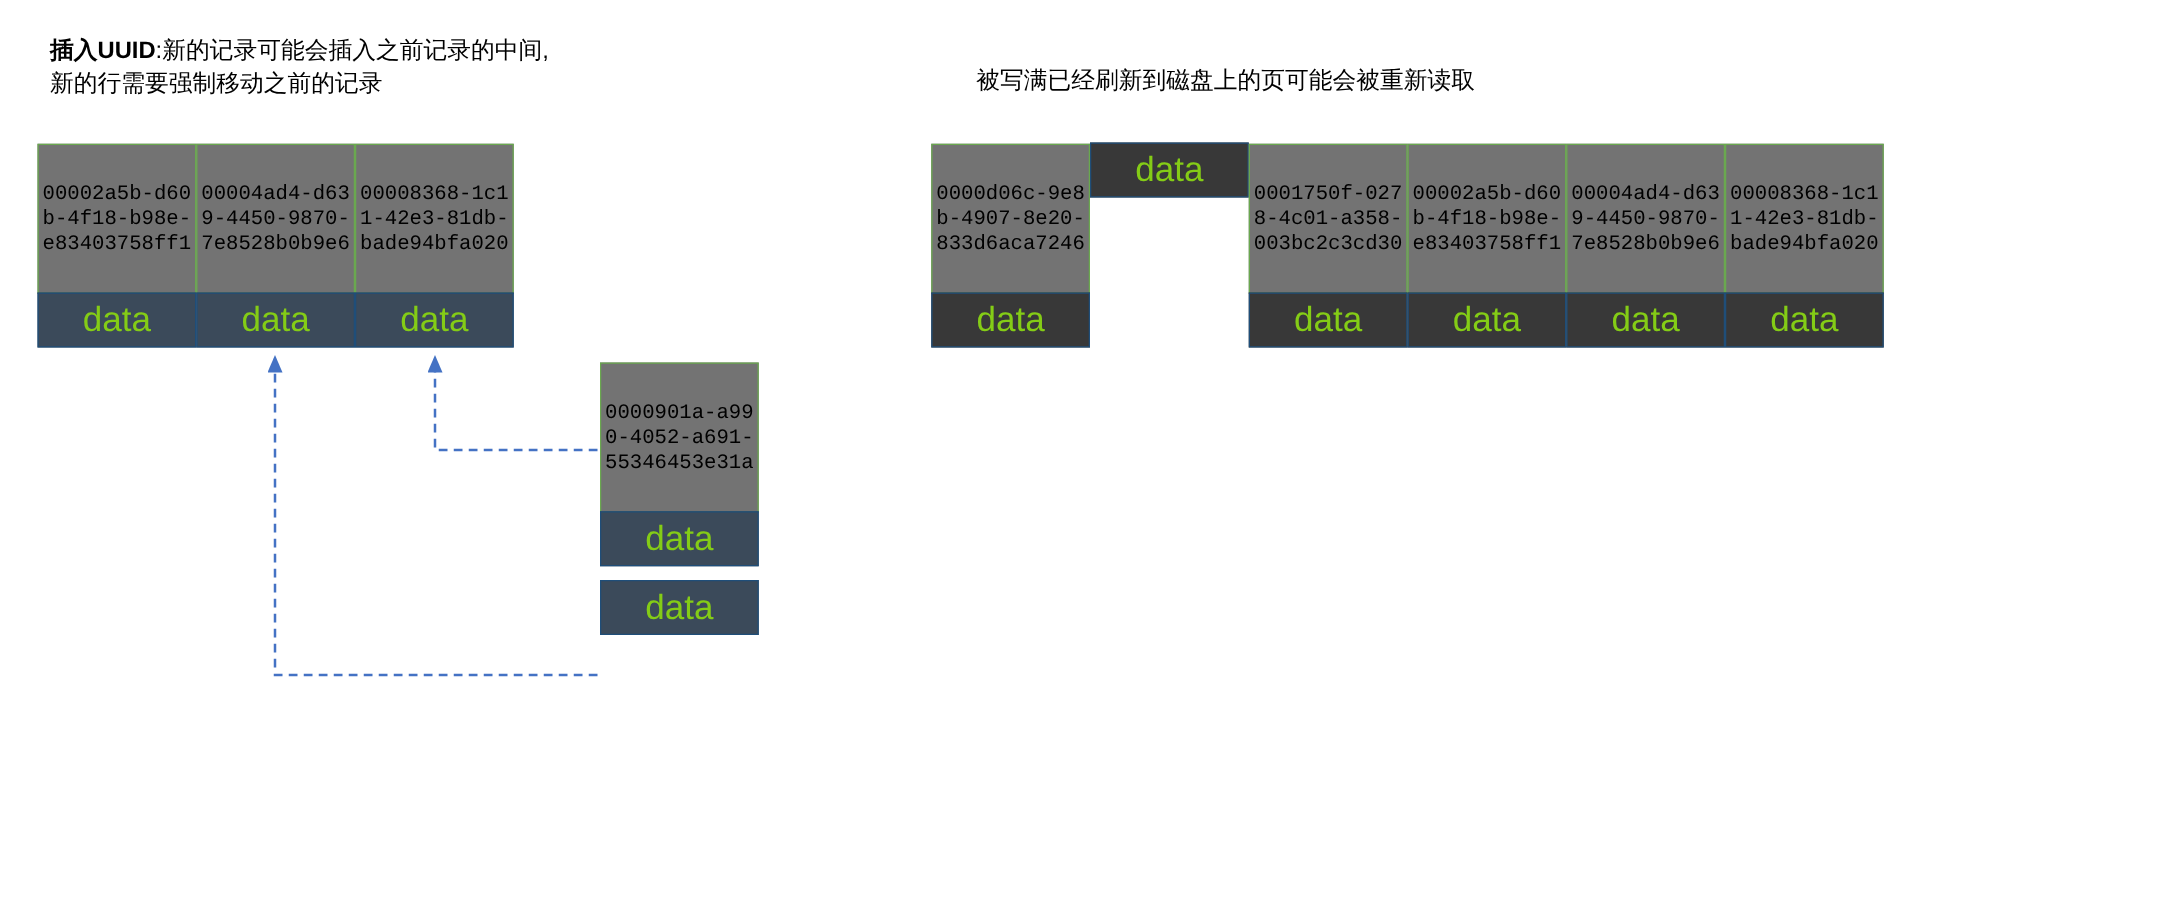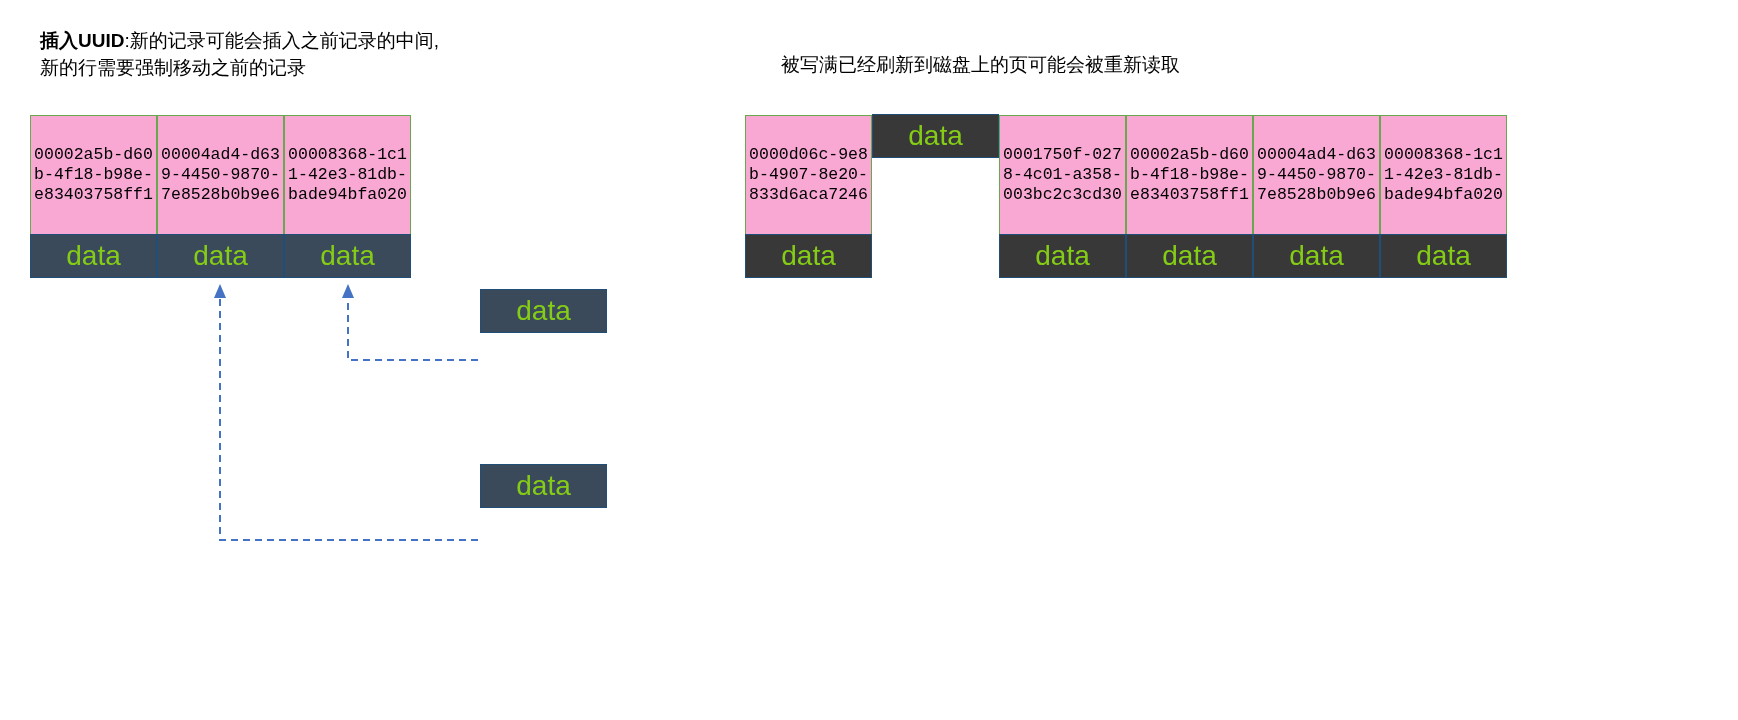--- a/index.html
+++ b/index.html
@@ -23,21 +23,21 @@
     position: absolute;
     display: flex;
   }
   .cell {
     width: 127px;
     display: flex;
     flex-direction: column;
   }
   .cell-uuid {
     border: 1px solid #6aa84f;
-    background: #f9a8d4;
+    background: #737373;
     font-family: Consolas, "Courier New", monospace;
     font-size: 16.5px;
     line-height: 1.22;
     text-align: center;
     padding: 22px 2px;
     height: 120px;
     display: flex;
     align-items: center;
     justify-content: center;
     word-break: break-all;
@@ -110,20 +110,21 @@
     <div class="cell-uuid">00004ad4-d639-4450-9870-7e8528b0b9e6</div>
     <div class="cell-data">data</div>
   </div>
   <div class="cell">
     <div class="cell-uuid">00008368-1c11-42e3-81db-bade94bfa020</div>
     <div class="cell-data">data</div>
   </div>
 </div>
 
 <div class="single-cell" style="left:480px; top:290px;">
+  <div class="cell-uuid">0000901a-a990-4052-a691-55346453e31a</div>
   <div class="cell-data">data</div>
 </div>
 
 <div class="single-cell" style="left:480px; top:465px;">
   <div class="cell-data">data</div>
 </div>
 
 <svg class="arrows">
   <defs>
     <marker id="arrowhead" markerWidth="8" markerHeight="8" refX="6" refY="3" orient="auto">

